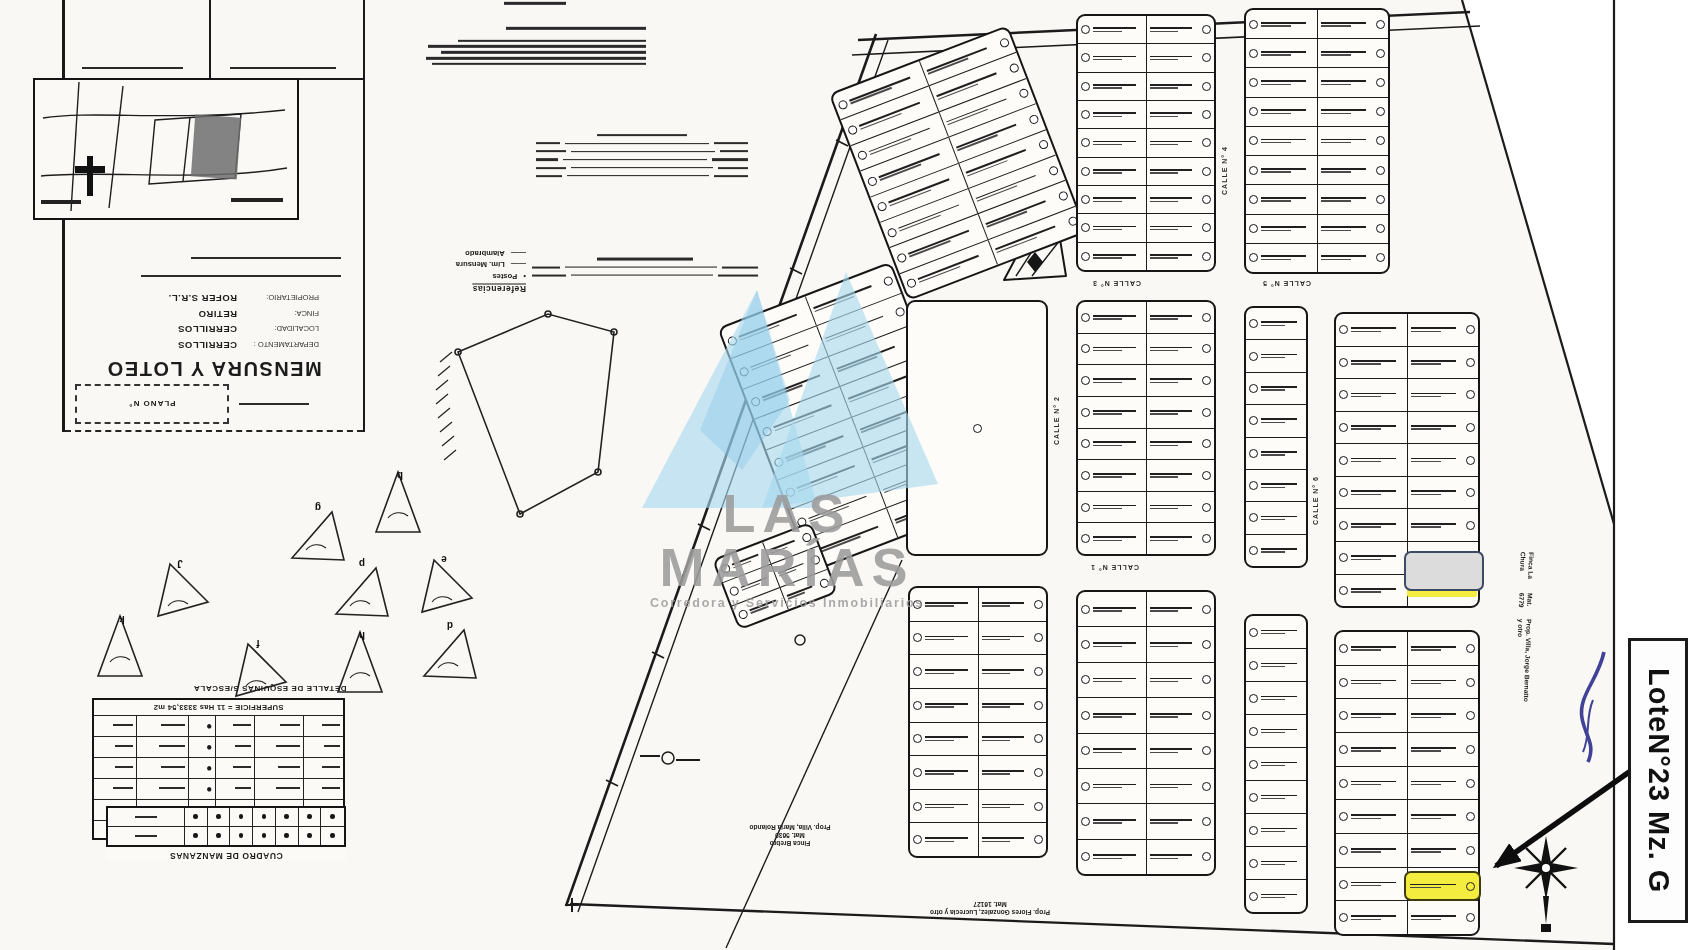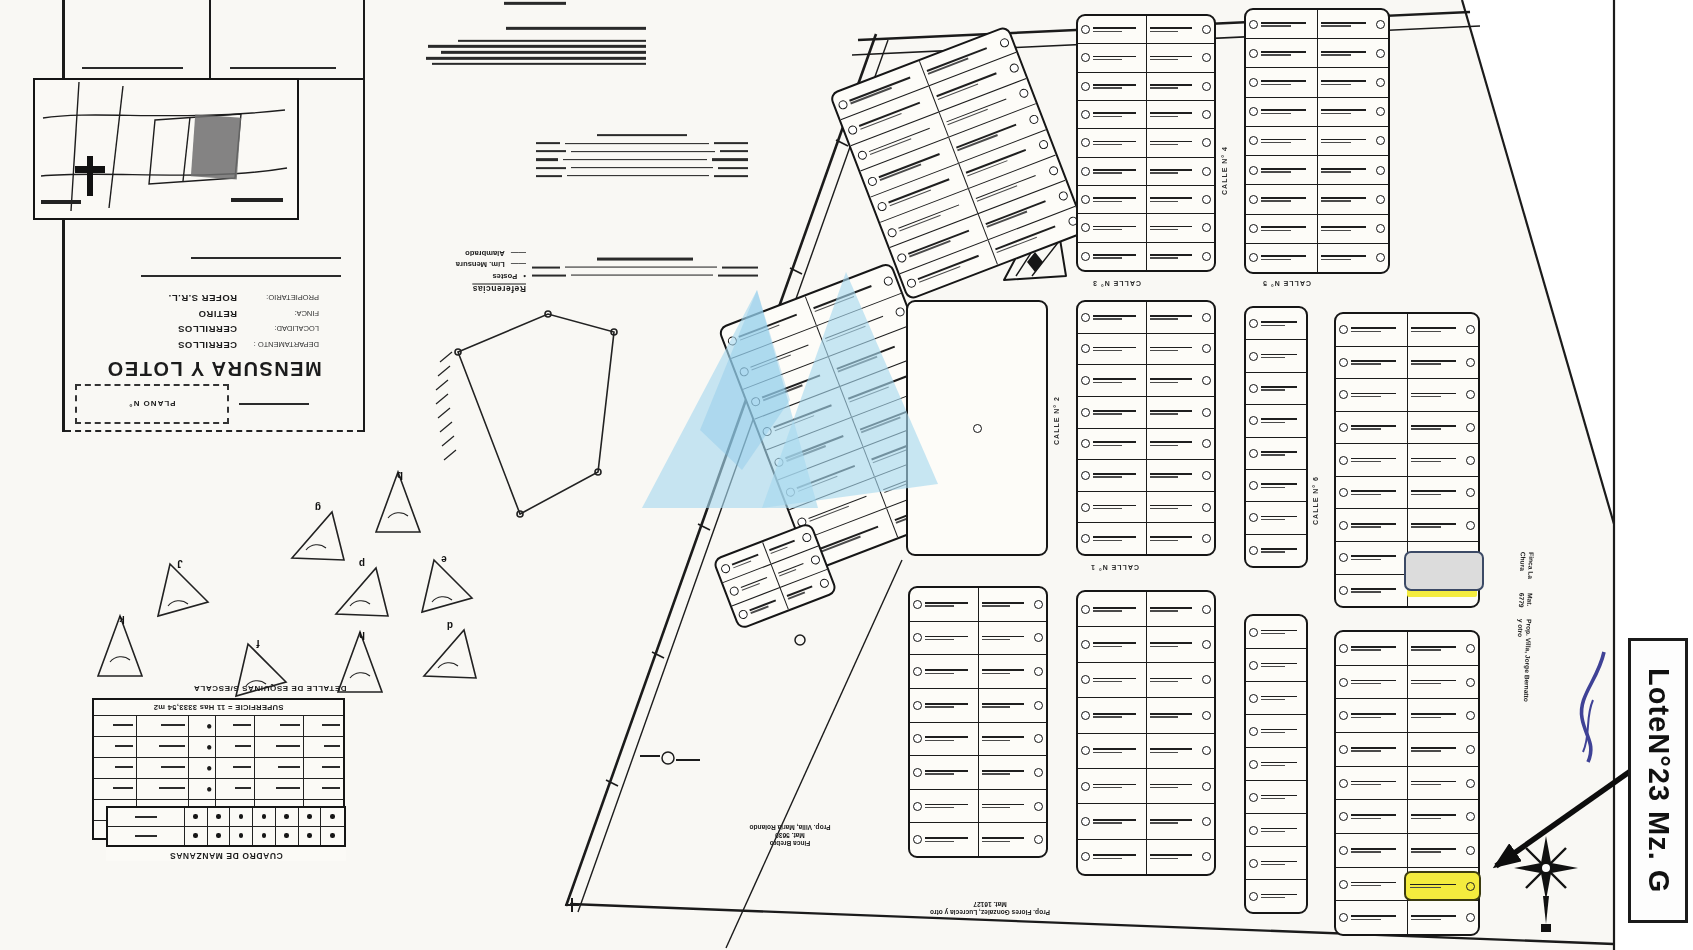--- a/index.html
+++ b/index.html
@@ -1812,20 +1812,24 @@
         </div>
       </div>
     </div>
 
   <svg class="abs" id="wm-tris" width="1693" height="950" viewBox="0 0 1693 950">
     <polygon points="642,508 757,290 818,508" fill="#a7d9ef" opacity="0.62"></polygon>
     <polygon points="762,508 846,272 938,484" fill="#a7d9ef" opacity="0.62"></polygon>
     <polygon points="700,430 757,290 790,400 742,470" fill="#7fc4e8" opacity="0.35"></polygon>
   </svg>
 
+  <div class="abs" id="wm-text">
+    <div id="wm-title" style="color: rgb(156, 156, 156);">LAS MARÍAS</div>
+    <div id="wm-sub" style="color: rgb(156, 156, 156);">Corredora y Servicios Inmobiliarios</div>
+  </div>
 
   <div class="abs" id="covered-lot" style="background: rgb(220, 220, 220);"></div>
   <div class="abs" id="yellow-sliver" style="background: rgb(244, 236, 62);"></div>
   <div class="abs" id="highlight-lot" style="background: rgb(244, 236, 62);">
     <span class="lot-circle"></span>
     <span class="scrib">
         <i></i>
         <i></i>
       </span>
   </div>

